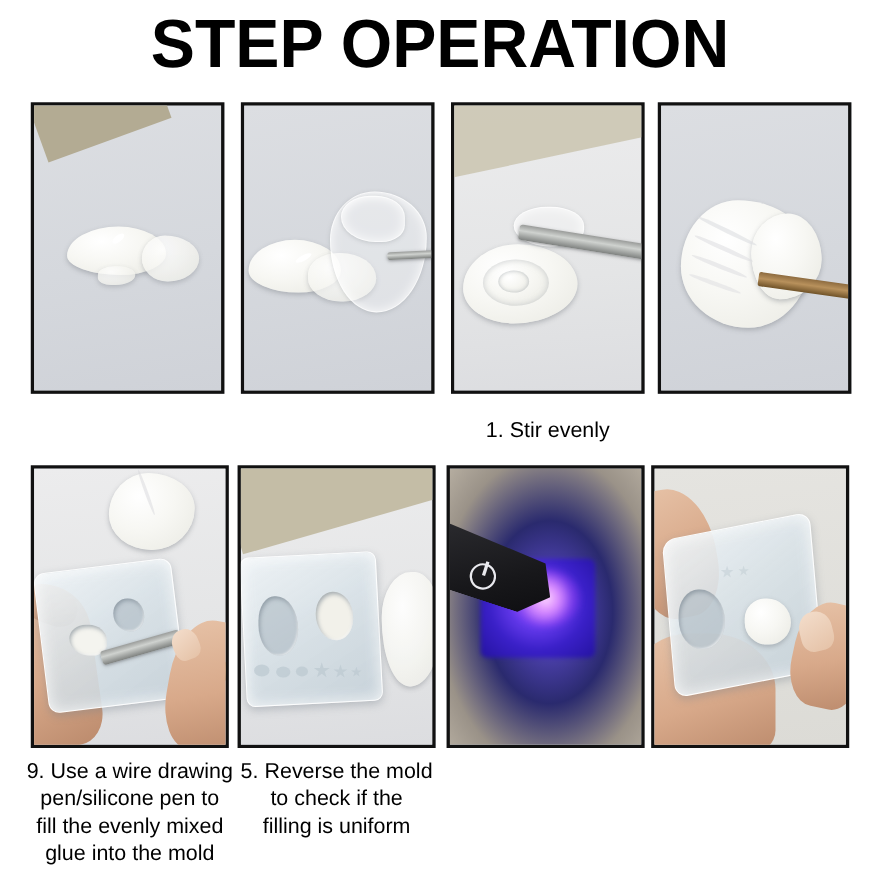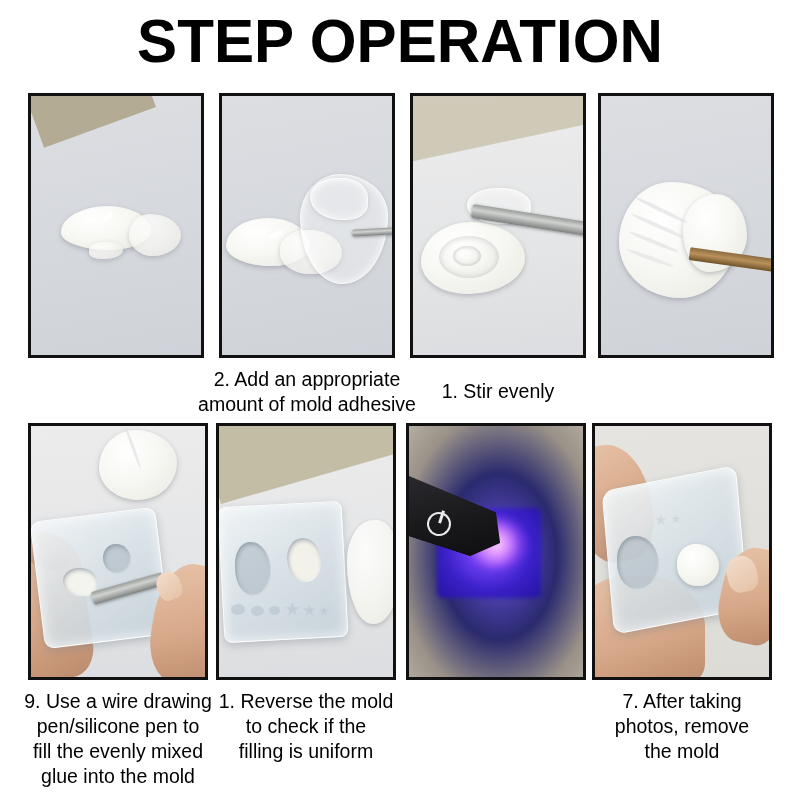--- a/index.html
+++ b/index.html
@@ -259,22 +259,20 @@
         <div class="glue" style="left:4px; top:122px; width:84px; height:48px; border-radius:50% 50% 46% 54% / 58% 58% 42% 42%;"></div>
         <div class="glue" style="left:58px; top:134px; width:62px; height:44px; border-radius:46% 54% 50% 50%; opacity:0.8;"></div>
         <div class="glue-shine" style="left:46px; top:136px; width:16px; height:5px; transform:rotate(-28deg);"></div>
 
         <div class="clear-gel" style="left:78px; top:78px; width:86px; height:108px; border-radius:46% 54% 52% 48% / 40% 38% 62% 60%;"></div>
         <div class="clear-gel" style="left:88px; top:82px; width:56px; height:40px; border-radius:50% 50% 40% 60%; background:rgba(255,255,255,0.12);"></div>
 
         <div class="tool-metal" style="left:130px; top:132px; width:60px; height:7px; border-radius:3px; transform:rotate(-3deg);"></div>
       </div>
     </div>
-    <div class="caption caption-wide">2. Add an appropriate
-amount of mold adhesive</div>
   </div>
 
   <div class="cell" id="cell-3">
     <div class="photo photo-r1">
       <div class="scene">
         <div class="bg-paper-white"></div>
         <div class="corner-tan-2" style="opacity:0.75;"></div>
 
         <div class="glue" style="left:8px; top:126px; width:104px; height:72px; border-radius:48% 52% 56% 44% / 56% 50% 50% 44%;"></div>
         <div class="glue" style="left:26px; top:140px; width:60px; height:42px; border-radius:50%; box-shadow:inset 0 0 6px rgba(170,175,180,0.6);"></div>
@@ -348,21 +346,21 @@
         <div class="bow" style="left:12px; top:178px; width:14px; height:11px;"></div>
         <div class="bow" style="left:32px; top:180px; width:13px; height:10px;"></div>
         <div class="bow" style="left:50px; top:180px; width:11px; height:9px;"></div>
         <div class="star" style="left:66px; top:176px; width:15px; height:15px;"></div>
         <div class="star" style="left:84px; top:178px; width:13px; height:13px;"></div>
         <div class="star" style="left:100px; top:180px; width:10px; height:10px;"></div>
 
         <div class="glue" style="left:128px; top:94px; width:54px; height:104px; border-radius:50% 46% 52% 48% / 40% 46% 56% 60%; opacity:0.9;"></div>
       </div>
     </div>
-    <div class="caption caption-wide">1. Reverse the mold
+    <div class="caption caption-wide">5. Reverse the mold
 to check if the
 filling is uniform</div>
   </div>
 
   <div class="cell" id="cell-7">
     <div class="photo photo-r2">
       <div class="scene">
         <div class="uv-bg"></div>
         <div class="uv-mold" style="left:28px; top:82px; width:104px; height:90px;"></div>
         <div class="uv-hotspot" style="left:56px; top:92px; width:62px; height:52px;"></div>
@@ -383,17 +381,14 @@
         <div class="mold" style="left:12px; top:52px; width:134px; height:142px; border-radius:12px; transform:rotate(-5deg) skewY(-6deg);"></div>
         <div class="cavity" style="left:22px; top:110px; width:42px; height:54px; border-radius:44% 56% 48% 52%;"></div>
         <div class="glue" style="left:82px; top:118px; width:42px; height:42px; border-radius:46% 54% 50% 50%;"></div>
         <div class="star" style="left:60px; top:88px; width:12px; height:12px; opacity:0.6;"></div>
         <div class="star" style="left:76px; top:88px; width:10px; height:10px; opacity:0.6;"></div>
 
         <div class="skin" style="left:126px; top:122px; width:64px; height:96px; border-radius:44% 36% 34% 40%; transform:rotate(12deg);"></div>
         <div class="nail" style="left:132px; top:130px; width:30px; height:36px; transform:rotate(-14deg);"></div>
       </div>
     </div>
-    <div class="caption caption-wide">7. After taking
-photos, remove
-the mold</div>
   </div>
 </div>
 
 </body></html>

